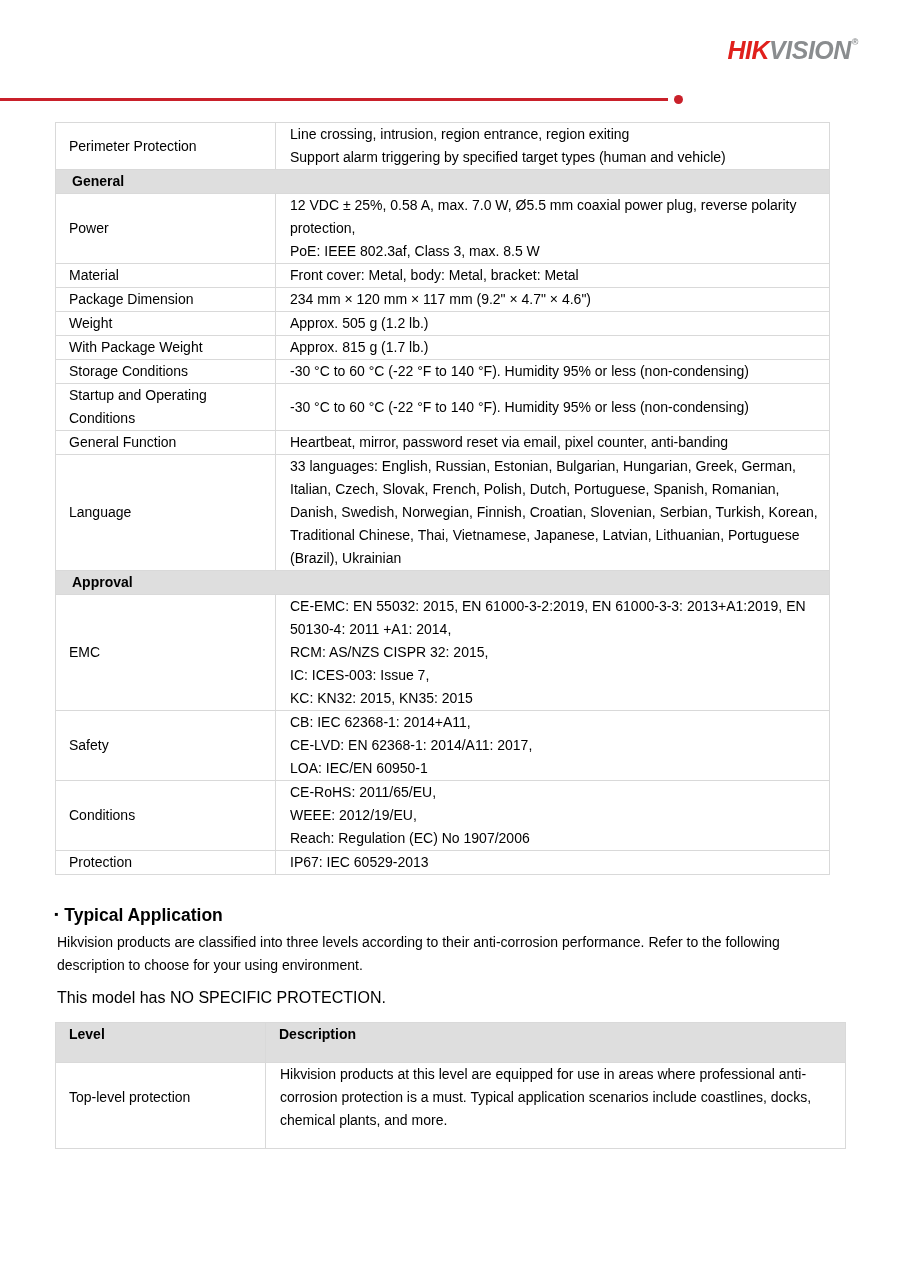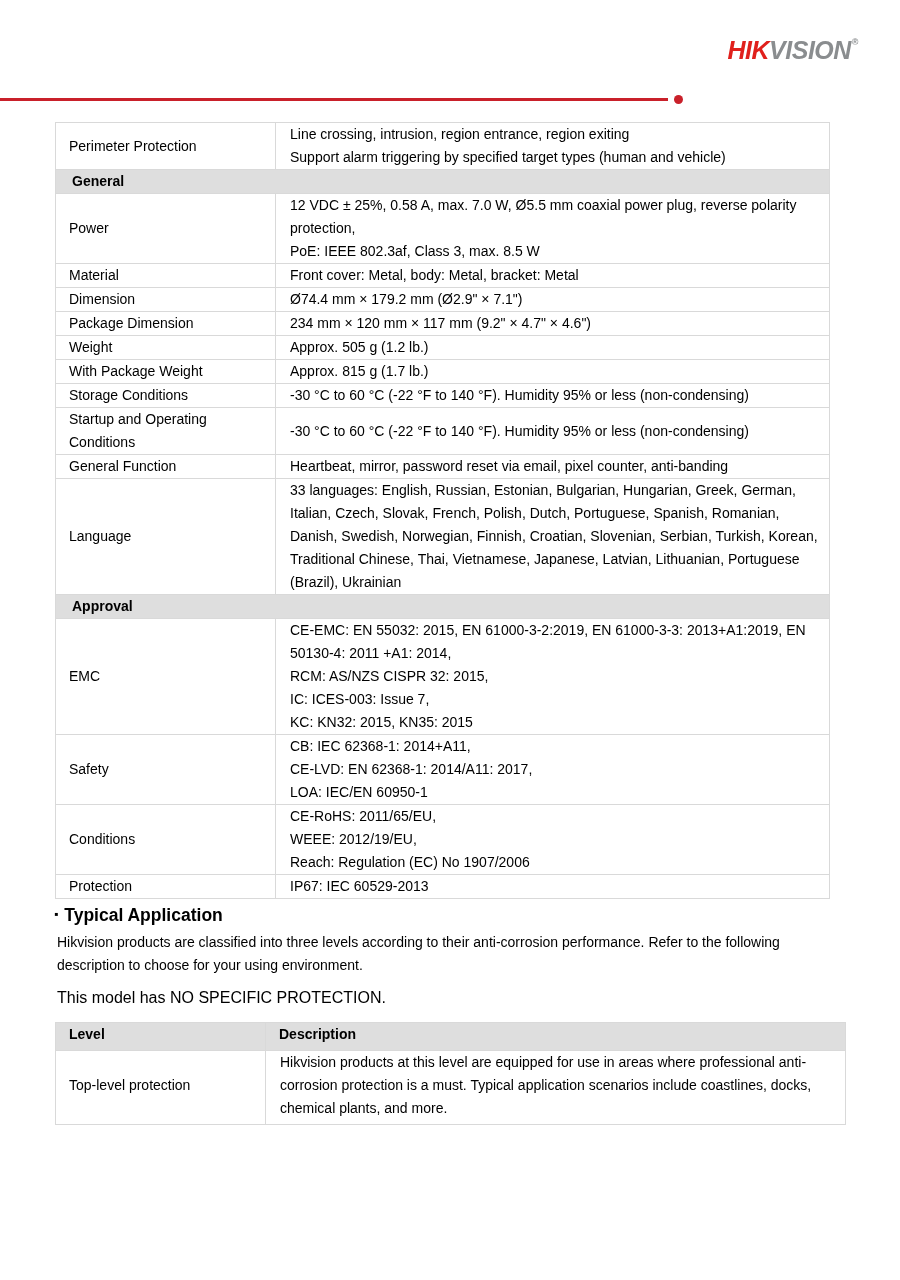--- a/index.html
+++ b/index.html
@@ -70,21 +70,21 @@
   
   .level {
     position: absolute; top: 1022px; left: 55px;
     width: 791px; font-size: 14px; table-layout: fixed;
   }
   .level th, .level td {
     border: 1px solid #d9d9d9;
     vertical-align: middle;
     line-height: 23px;
     text-align: left;
-    padding: 0 8px 4px 13px;
+    padding: 0 8px 16px 13px;
   }
   .level th { background: #dedede; font-weight: bold; height: 23px; }
   .level td.lvl { width: 210px; }
   .level td.desc { padding-left: 14px; }
 </style>
 </head>
 <body>
 
 <div class="page">
 
@@ -117,24 +117,20 @@
         <td class="value">
           <div>12 VDC ± 25%, 0.58 A, max. 7.0 W, Ø5.5 mm coaxial power plug, reverse polarity protection,</div>
           <div>PoE: IEEE 802.3af, Class 3, max. 8.5 W</div>
         </td>
       </tr>
       <tr>
         <td class="label">Material</td>
         <td class="value">Front cover: Metal, body: Metal, bracket: Metal</td>
       </tr>
       <tr>
-        <td class="label">Dimension</td>
-        <td class="value">Ø74.4 mm × 179.2 mm (Ø2.9" × 7.1")</td>
-      </tr>
-      <tr>
         <td class="label">Package Dimension</td>
         <td class="value">234 mm × 120 mm × 117 mm (9.2" × 4.7" × 4.6")</td>
       </tr>
       <tr>
         <td class="label">Weight</td>
         <td class="value">Approx. 505 g (1.2 lb.)</td>
       </tr>
       <tr>
         <td class="label">With Package Weight</td>
         <td class="value">Approx. 815 g (1.7 lb.)</td>

